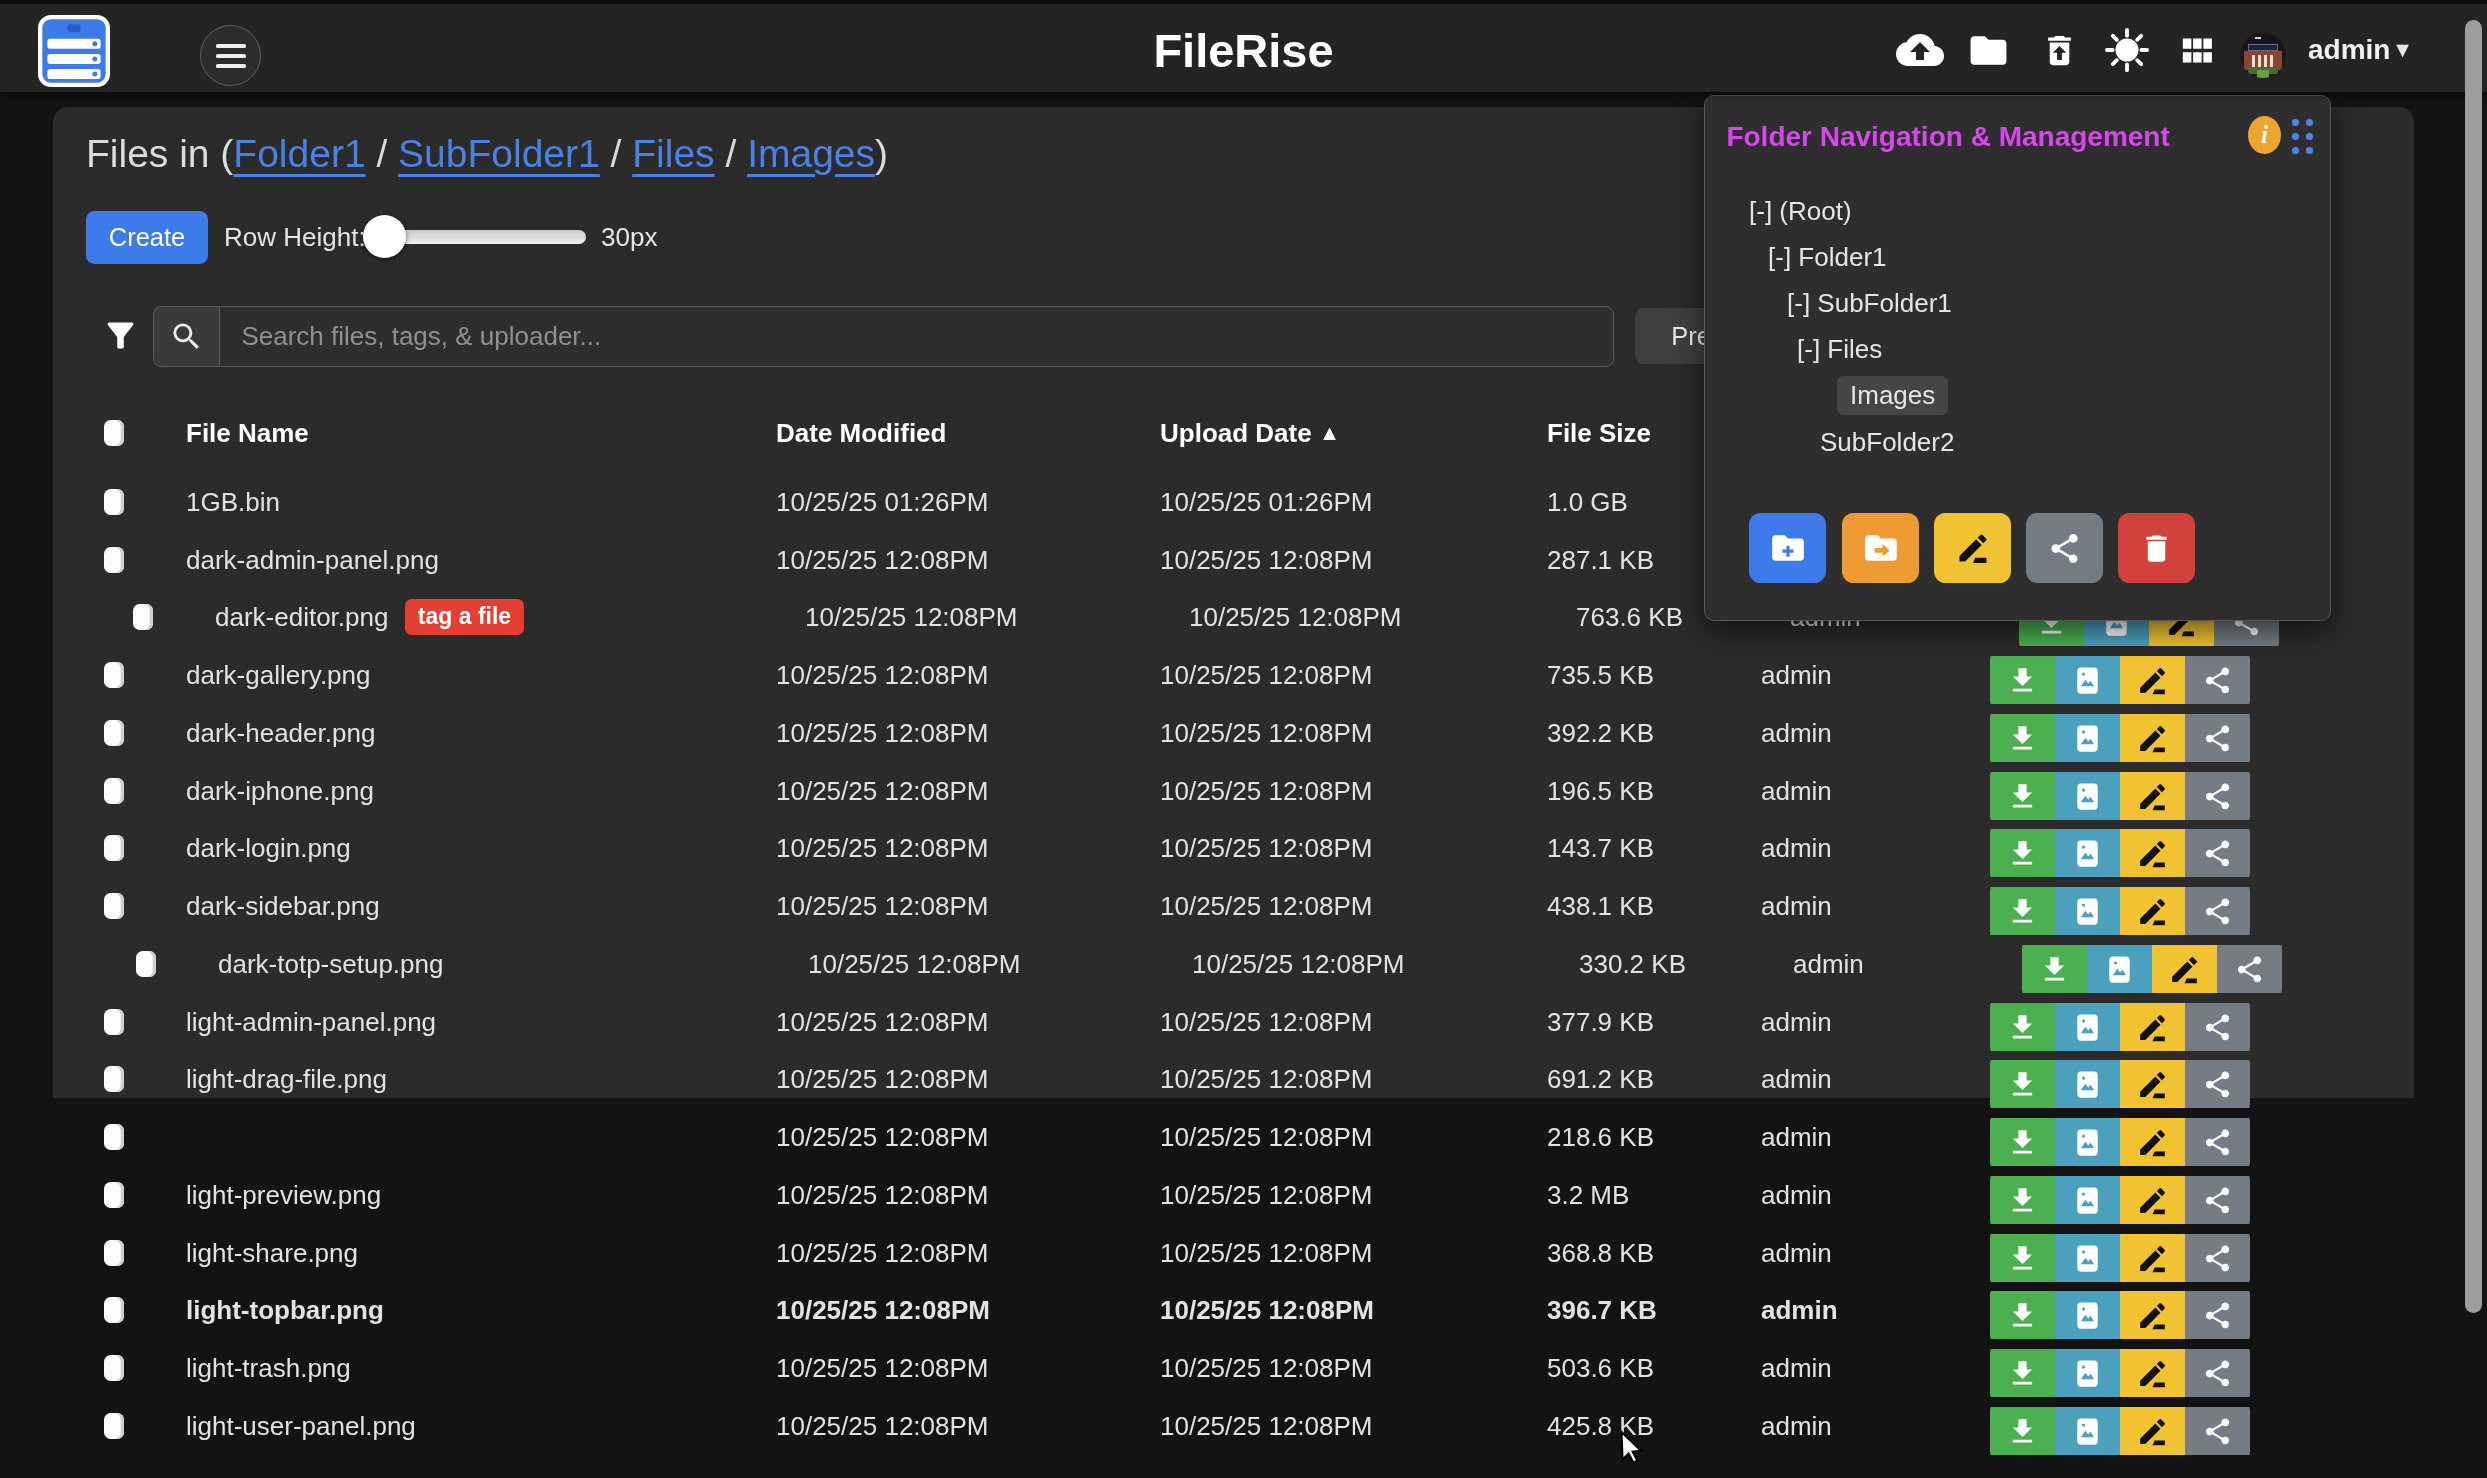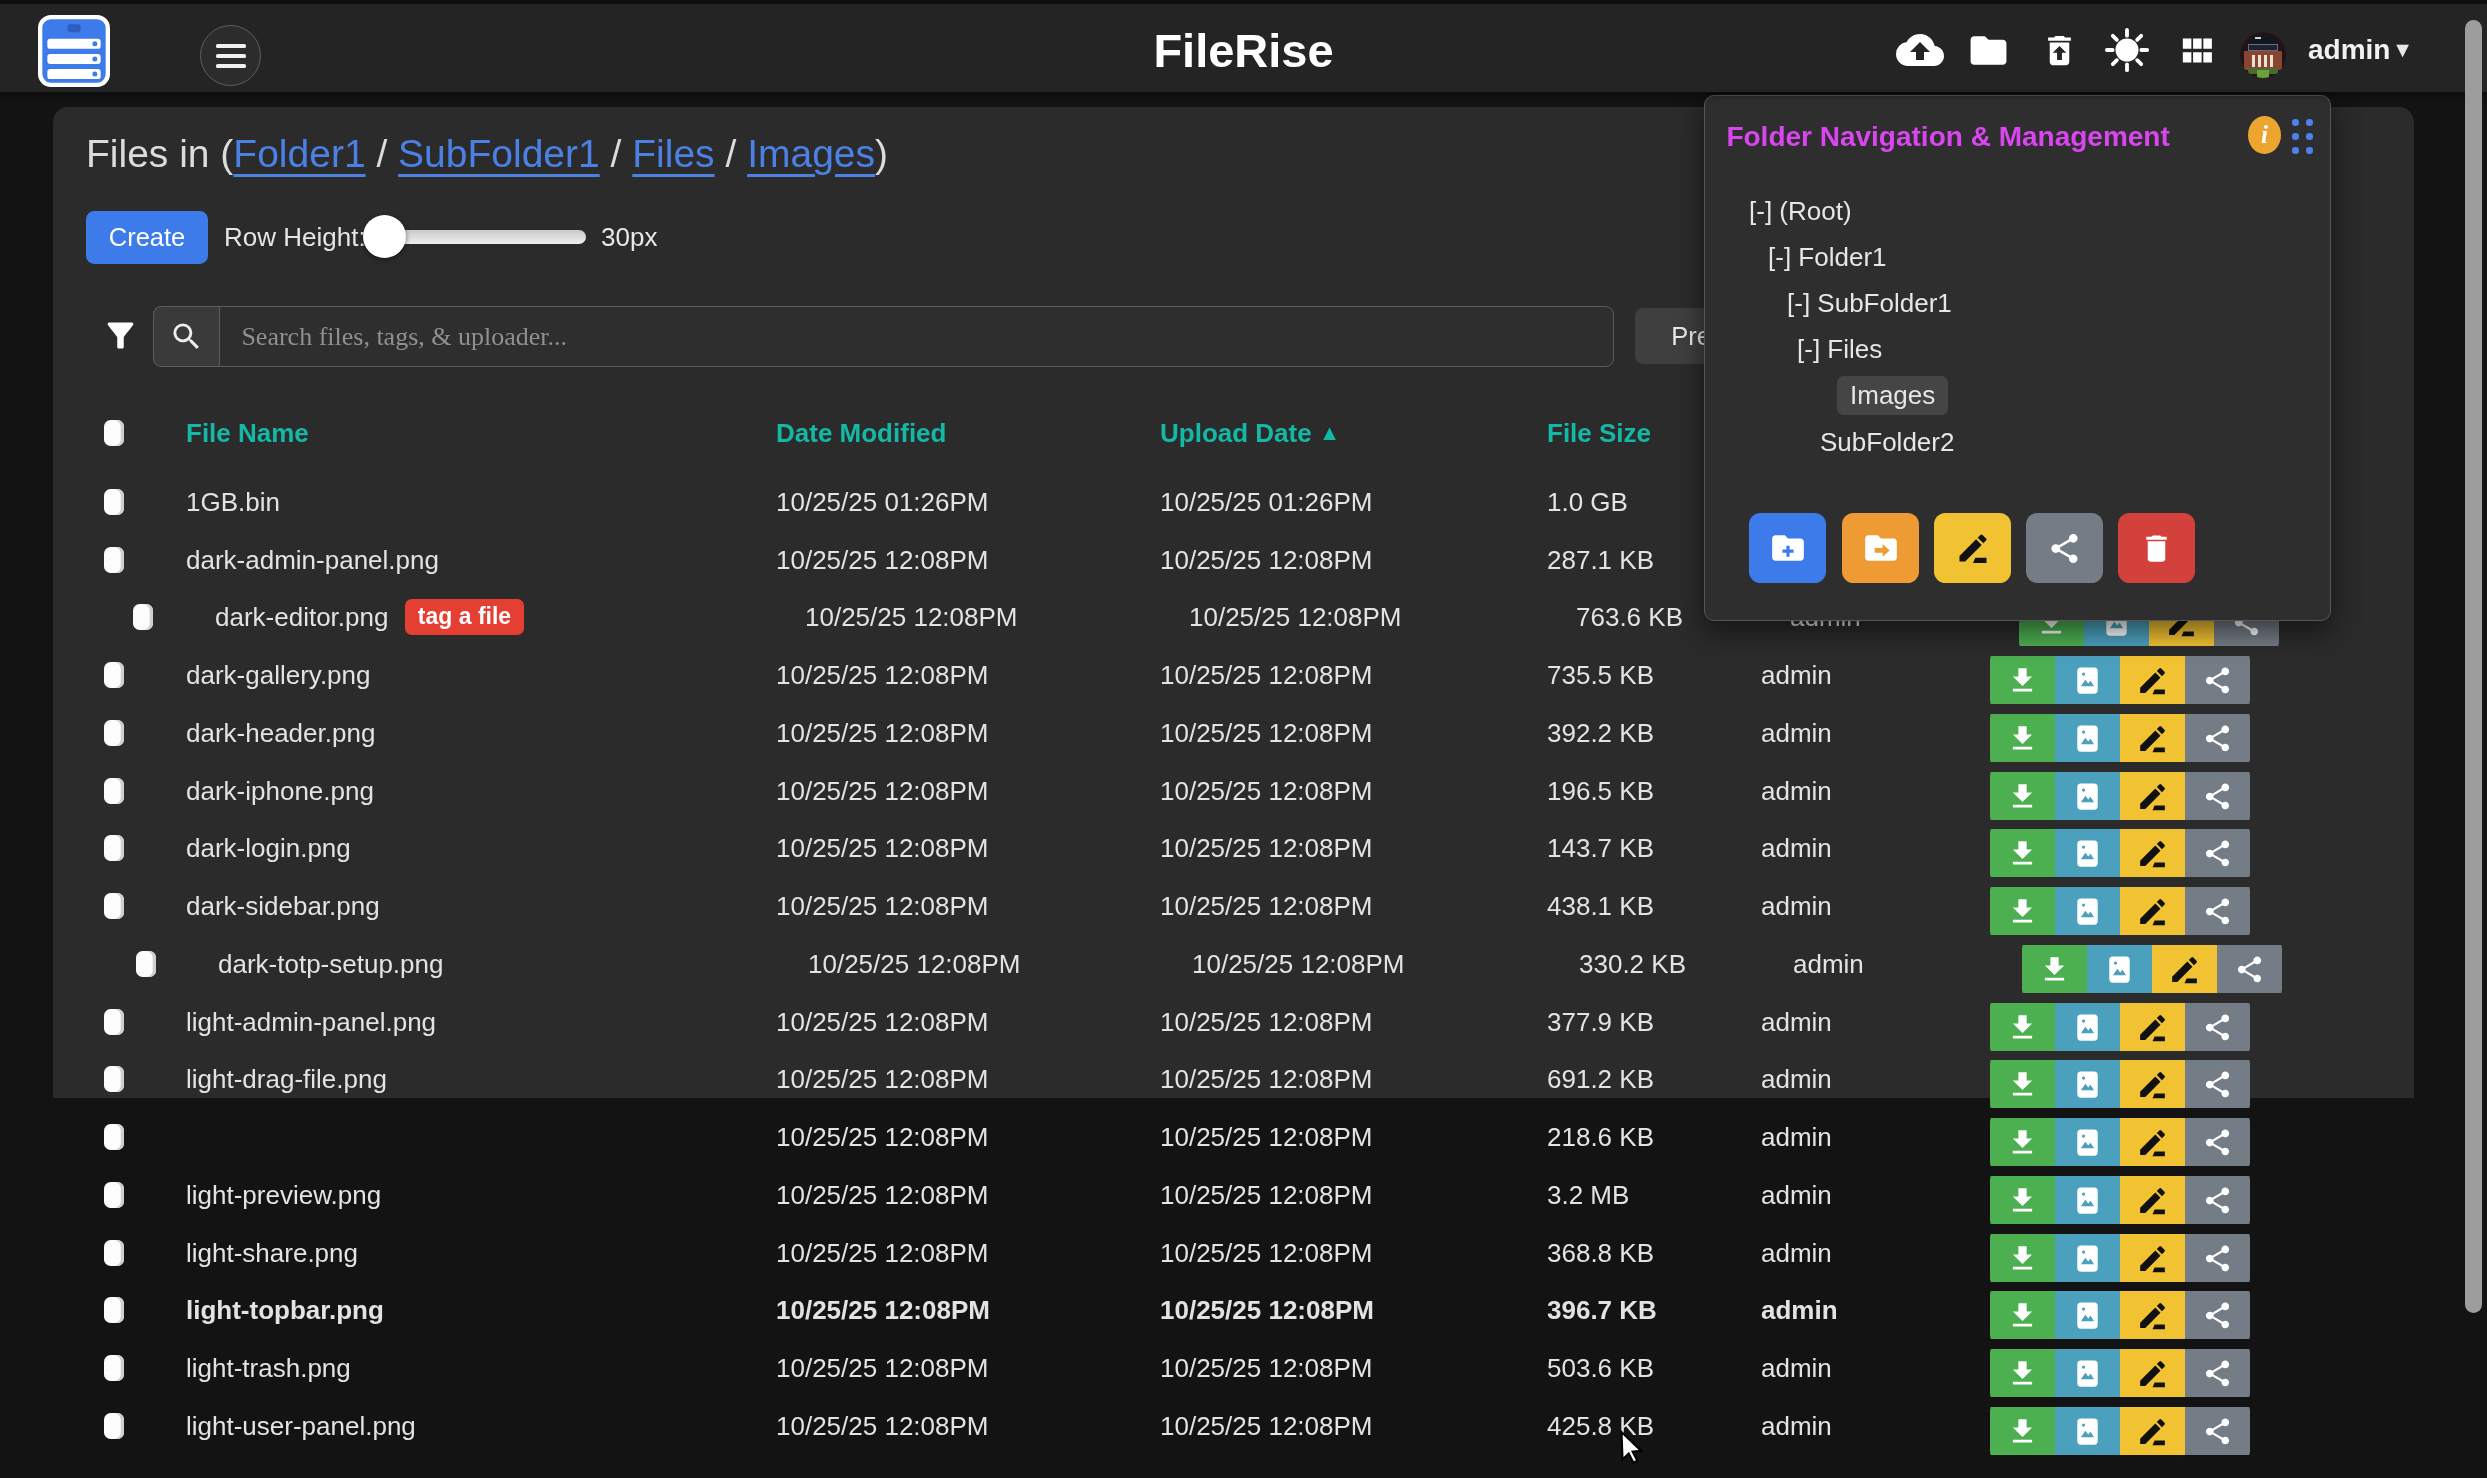--- a/index.html
+++ b/index.html
@@ -38,27 +38,27 @@
   #slider-track { position:absolute; left:313px; top:123px; width:220px; height:14px; border-radius:7.4px;
     background:linear-gradient(#c9c9c9,#efefef); cursor:pointer; }
   #slider-thumb { position:absolute; left:-3.3px; top:-15px; width:43px; height:43px; border-radius:50%;
     background:#fff; box-shadow:0 1.6px 5px rgba(0,0,0,.5); }
   #rowheight-value { position:absolute; left:548px; top:104px; height:53px; display:flex; align-items:center; color:#e8e8e8; font-size:26px; }
 
   #filter-icon { position:absolute; left:48px; top:202px; width:39px; height:53px; display:flex; align-items:center; cursor:pointer; }
   #search-iconbox { position:absolute; left:100px; top:199px; width:66px; height:61px; background:#3a3a3a;
     border:1.6px solid #5c5c5c; border-right:none; border-radius:8.2px 0 0 8.2px; display:flex; align-items:center; justify-content:center; cursor:pointer; }
   #search-input { position:absolute; left:166px; top:199px; width:1395px; height:61px; background:#2e2e2e;
-    border:1.6px solid #5c5c5c; border-radius:0 8.2px 8.2px 0; color:#e6e6e6; font-size:26px; padding:0 21.4px; font-family:Liberation Serif, serif; }
+    border:1.6px solid #5c5c5c; border-radius:0 8.2px 8.2px 0; color:#e6e6e6; font-size:26px; padding:0 21.4px; font-family:Liberation Sans, sans-serif; }
   #search-input::placeholder { color:#909090; }
   #prev-btn { position:absolute; left:1582px; top:201px; width:125px; height:56px; background:#3f3f3f;
     border:none; border-radius:8.2px; color:#eaeaea; font-size:25.5px; font-family:inherit; cursor:pointer; z-index:2; }
 
   
-  .hdr { position:absolute; top:303px; height:46px; display:flex; align-items:center; color:#14b8a6; font-size:26px; font-weight:bold; }
+  .hdr { position:absolute; top:303px; height:46px; display:flex; align-items:center; color:#ffffff; font-size:26px; font-weight:bold; }
   .checkbox { display:inline-block; width:20px; height:26px; border-radius:6.6px; background:#fdfdfd;
     box-shadow:inset -3.3px 0 0 #cfcfcf; cursor:pointer; }
   .row { position:absolute; left:0; width:2361px; height:58px; }
   .row > span { position:absolute; display:flex; align-items:center; height:58px; color:#e3e3e3; font-size:26px; }
   .col-cb   { left:51px;  }
   .col-name { left:133px; color:#ececec; }
   .col-mod  { left:723px; }
   .col-up   { left:1107px;}
   .col-size { left:1494px;}
   .col-user { left:1708px;}

